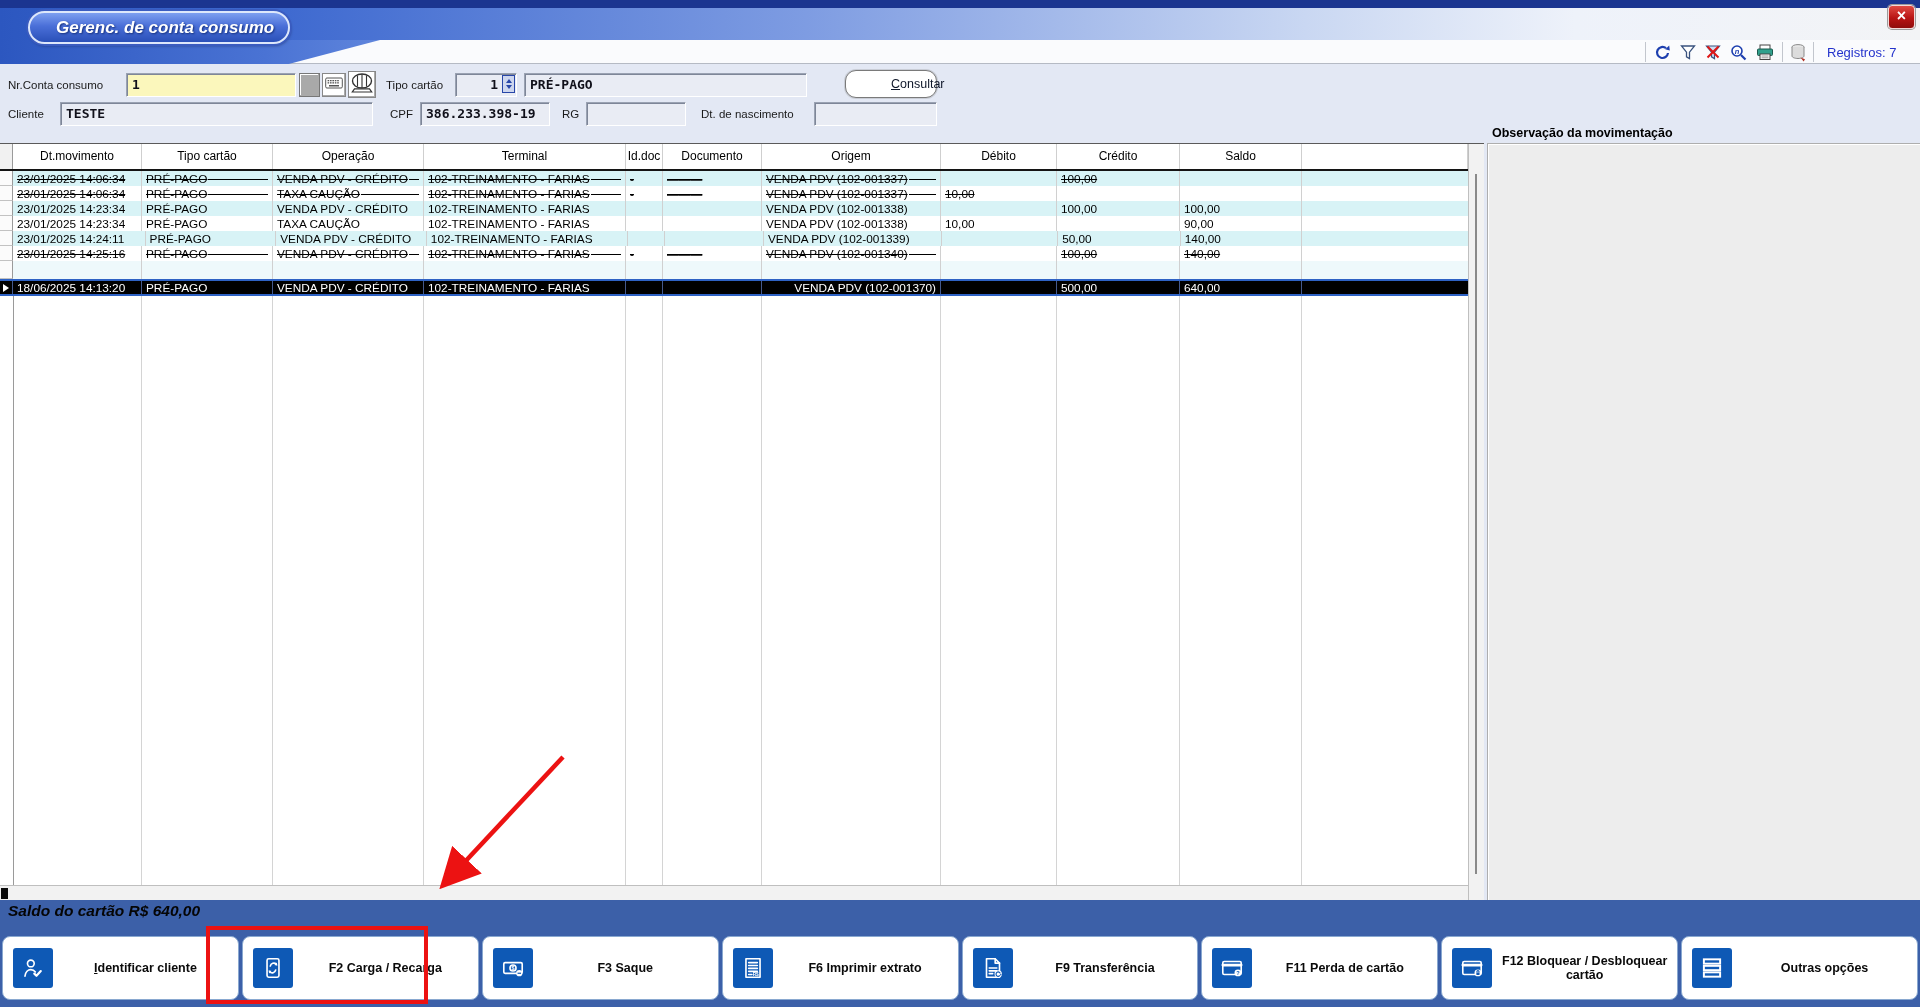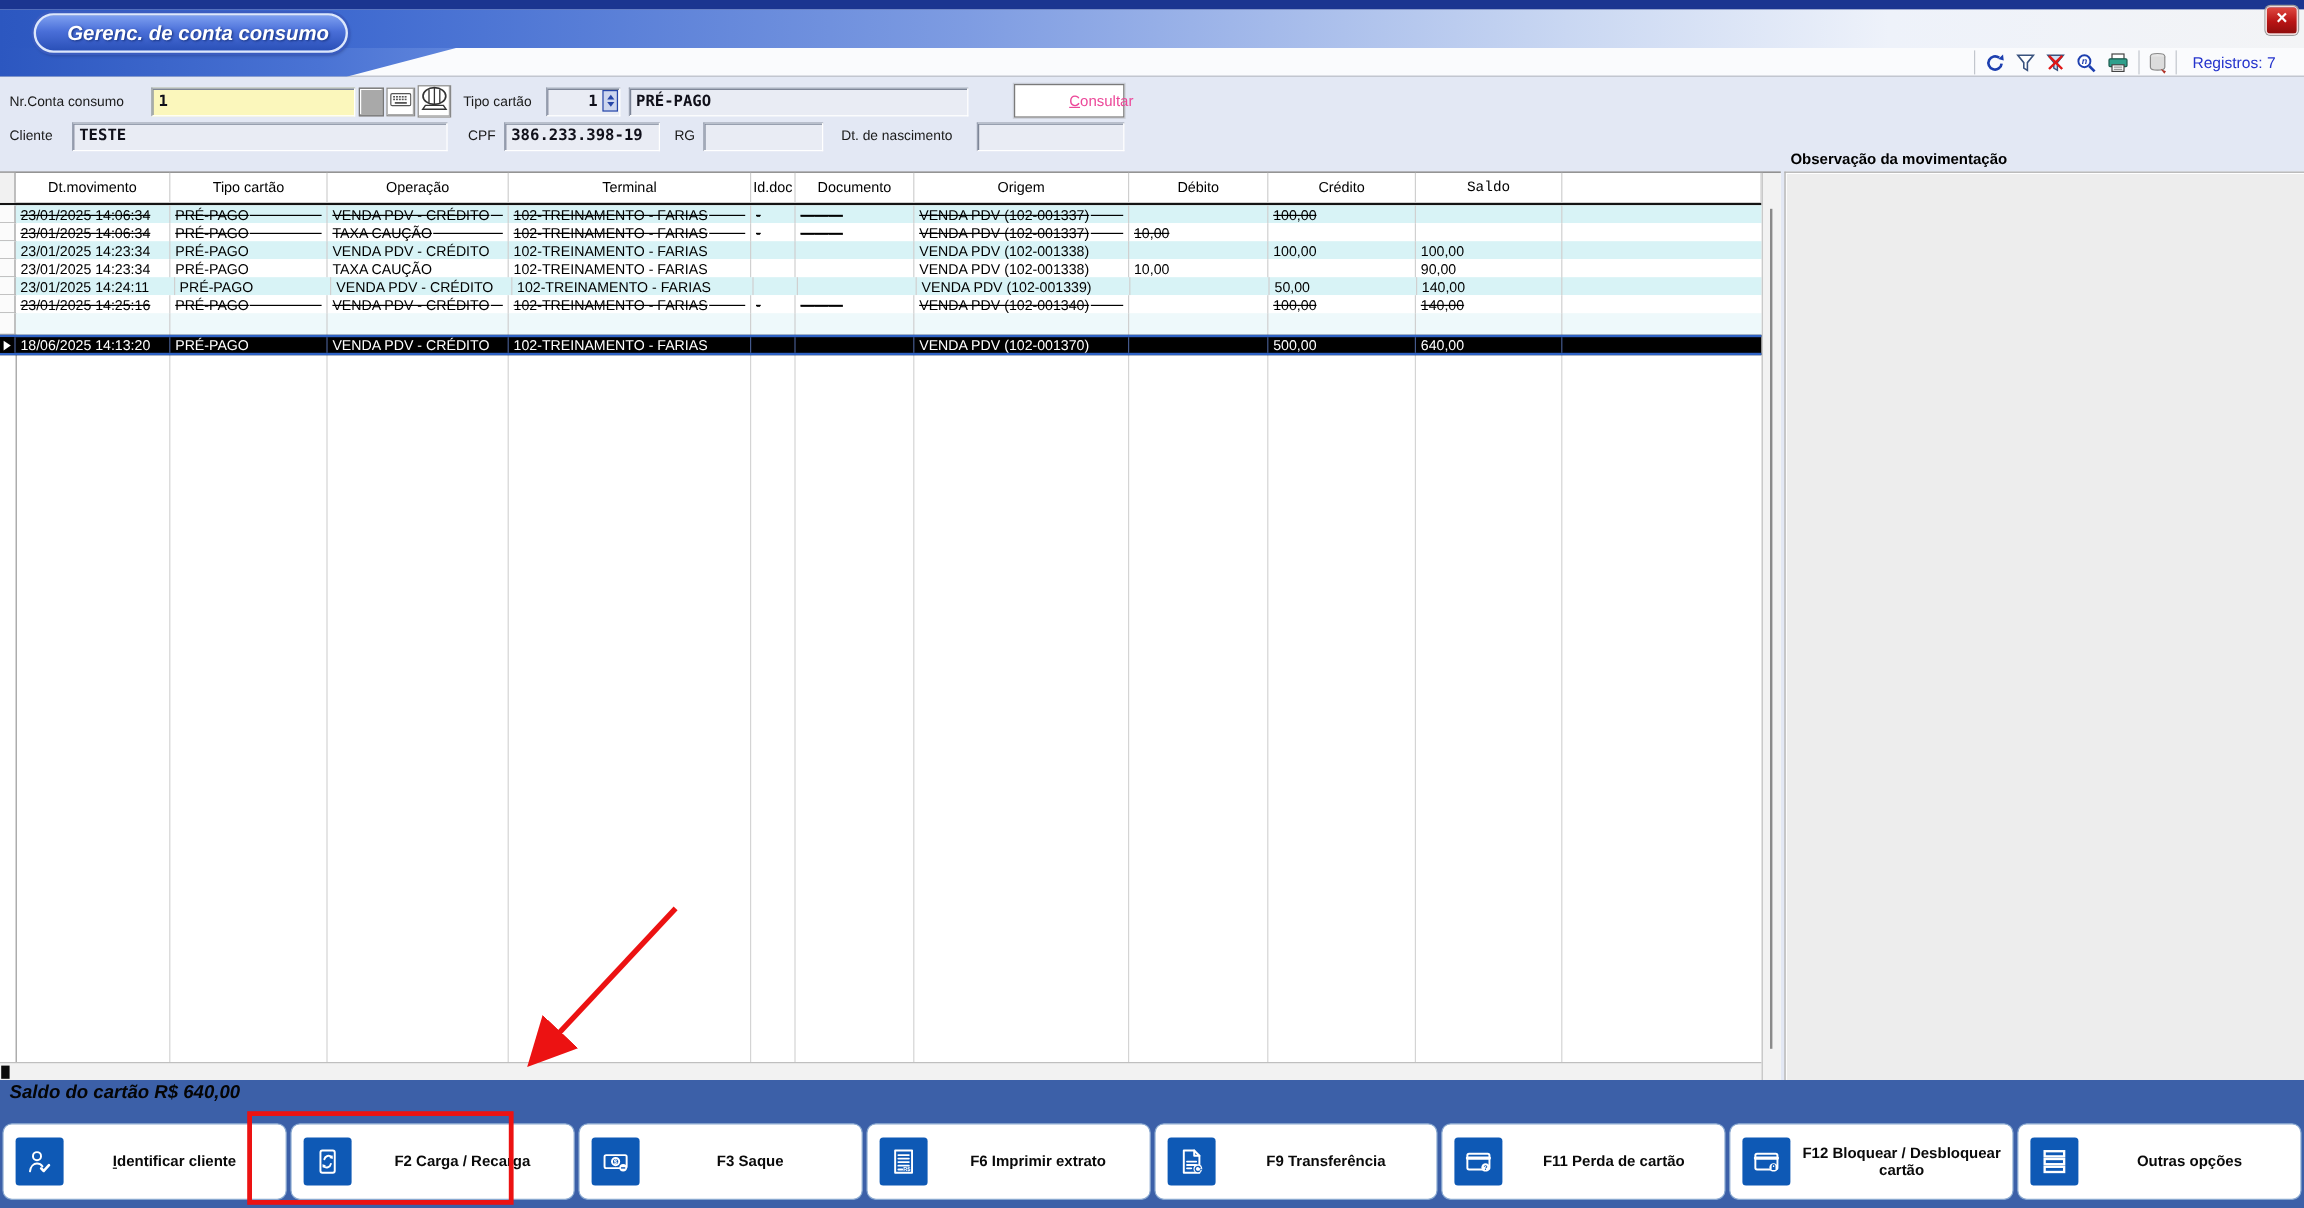--- a/index.html
+++ b/index.html
@@ -35,22 +35,22 @@
     box-shadow:inset 1px 1px 0 #7e8698; font-family:"DejaVu Sans Mono", monospace; font-weight:bold; font-size:13px;
     color:#10101a; line-height:22px; padding:0 5px; overflow:hidden; white-space:nowrap; }
   .field.yellow { background:#fbf7bc; font-size:13px; }
   .mini-btn { height:24px; border:1px solid #888; background:#fff; box-shadow:inset -1px -1px 0 #aaa, inset 1px 1px 0 #fff;
     display:flex; align-items:center; justify-content:center; cursor:pointer; }
   .mini-btn.gray { background:#a9a9a9; border-color:#777; }
   .spin { position:absolute; right:2px; top:2px; width:13px; height:18px; background:#cdd6ee; border:1px solid #2746a8;
     display:flex; flex-direction:column; align-items:center; justify-content:space-evenly; cursor:pointer; }
   .spin .up { width:0; height:0; border-left:3px solid transparent; border-right:3px solid transparent; border-bottom:4px solid #2746a8; }
   .spin .dn { width:0; height:0; border-left:3px solid transparent; border-right:3px solid transparent; border-top:4px solid #2746a8; }
-  .consultar { left:845px; top:70px; width:92px; height:28px; background:#fff; border:1px solid #7a7a7a; border-radius:0;
-    box-shadow:0 0 0 1px #c9cdd6; font-size:12.5px; color:#ec4899; cursor:pointer; font-family:"Liberation Sans",sans-serif;padding-left:45px; }
+  .consultar { left:845px; top:70px; width:92px; height:28px; background:#fff; border:1px solid #7a7a7a; border-radius:11px;
+    box-shadow:0 0 0 1px #c9cdd6; font-size:12.5px; color:#0f172a; cursor:pointer; font-family:"Liberation Sans",sans-serif;padding-left:45px; }
   .consultar u, .blabel u { text-decoration:underline; }
 
   
   .grid { left:0; top:143px; width:1484px; height:757px; background:#fff; border-top:1px solid #5a5a5a; }
   .ghead { position:absolute; left:0; top:0; width:1468px; height:27px; display:flex; background:#fff; border-bottom:2px solid #141414; }
   .ghead .stub { width:13px; background:#f1f1f1; border-right:1px solid #9a9a9a; }
   .hcell { font-size:12px; color:#000; text-align:center; line-height:25px; border-right:1px solid #cfcfcf; overflow:hidden; white-space:nowrap; }
   .gbody { position:absolute; left:0; top:27px; width:1468px; height:714px; overflow:hidden; }
   .vline { position:absolute; top:0; bottom:0; width:1px; background:#d4d4d4; z-index:0; }
   .vline.dark { background:#9a9a9a; }
@@ -203,21 +203,21 @@
       <div class="stub"></div>
       <div class="hcell" style="width: 129px;">Dt.movimento</div>
       <div class="hcell" style="width: 131px;">Tipo cartão</div>
       <div class="hcell" style="width: 151px;">Operação</div>
       <div class="hcell" style="width: 202px;">Terminal</div>
       <div class="hcell" style="width: 37px;">Id.doc</div>
       <div class="hcell" style="width: 99px;">Documento</div>
       <div class="hcell" style="width: 179px;">Origem</div>
       <div class="hcell" style="width: 116px;">Débito</div>
       <div class="hcell" style="width: 123px;">Crédito</div>
-      <div class="hcell" style="width: 122px; font-family: Liberation Mono, monospace;">Saldo</div>
+      <div class="hcell" style="width: 122px;">Saldo</div>
       <div class="hcell" style="width: 166px;"></div>
     </div>
   <div class="gbody" id="gridBody">
       <div class="vline dark" style="left: 13px;"></div>
       <div class="vline" style="left: 141px;"></div>
       <div class="vline" style="left: 272px;"></div>
       <div class="vline" style="left: 423px;"></div>
       <div class="vline" style="left: 625px;"></div>
       <div class="vline" style="left: 662px;"></div>
       <div class="vline" style="left: 761px;"></div>
@@ -438,21 +438,21 @@
           <span>PRÉ-PAGO</span>
         </div>
         <div class="gcell" style="width: 151px;">
           <span>VENDA PDV - CRÉDITO</span>
         </div>
         <div class="gcell" style="width: 202px;">
           <span>102-TREINAMENTO - FARIAS</span>
         </div>
         <div class="gcell" style="width: 37px;"></div>
         <div class="gcell" style="width: 99px;"></div>
-        <div class="gcell" style="width: 179px;">
+        <div class="gcell" style="width: 179px; justify-content: flex-end;">
           <span>VENDA PDV (102-001370)</span>
         </div>
         <div class="gcell r" style="width: 116px;"></div>
         <div class="gcell r" style="width: 123px;">
           <span>500,00</span>
         </div>
         <div class="gcell r" style="width: 122px;">
           <span>640,00</span>
         </div>
         <div class="gcell" style="width: 166px; border-right: none;"></div>

